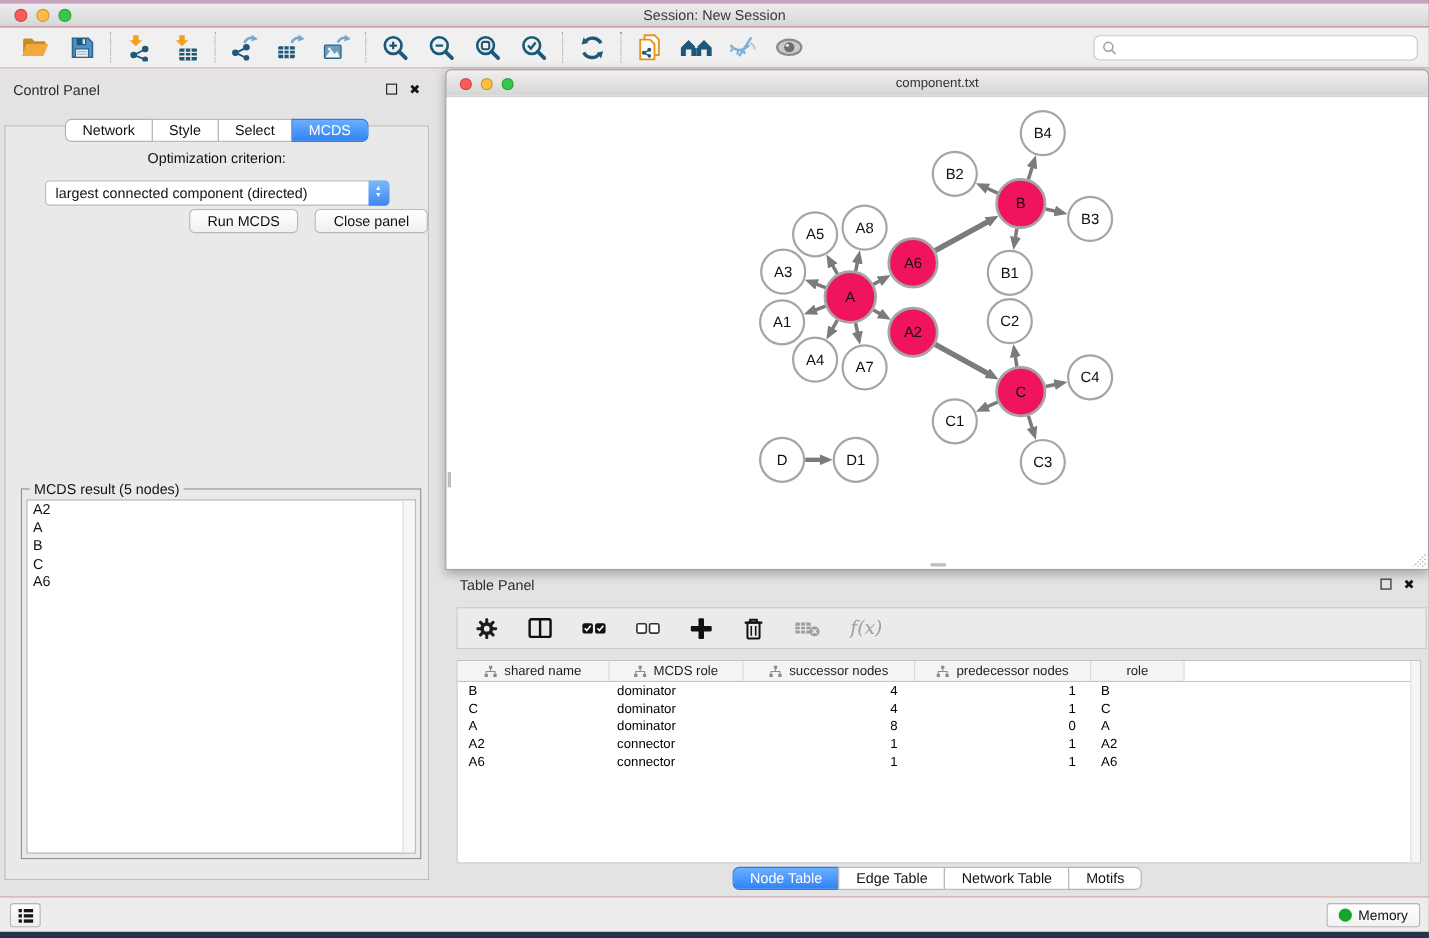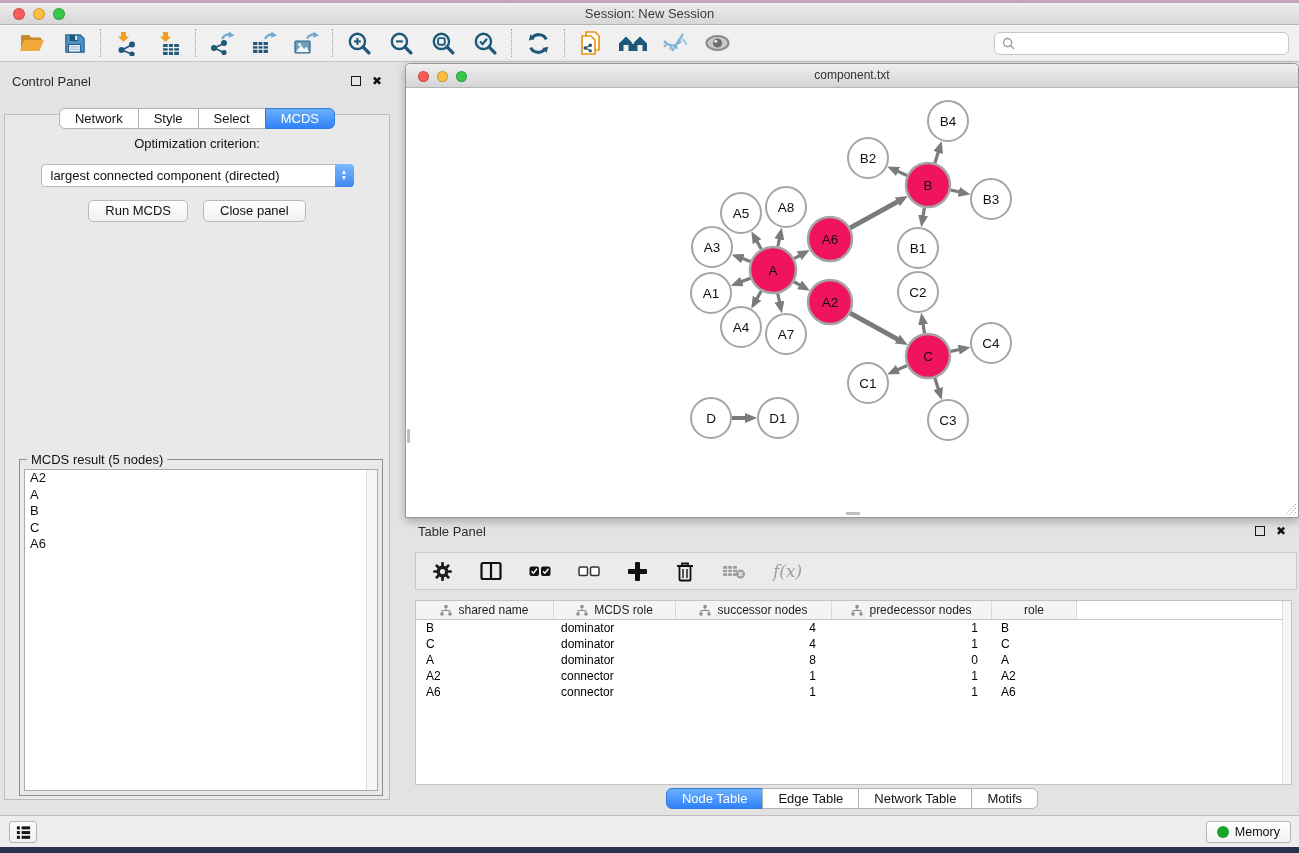--- a/index.html
+++ b/index.html
@@ -36,23 +36,23 @@
   .seg-tab { background:#fff; border:1px solid #B3B3B3; height:21px; line-height:19px; padding:0 15px; font-size:13px; margin-left:-1px; color:#111; }
   .seg-tab:first-child { border-radius:6px 0 0 6px; margin-left:0; }
   .seg-tab:last-child { border-radius:0 6px 6px 0; }
   .seg-tab.active { background:linear-gradient(#6BAFFD,#2F82F7); border-color:#2E7BE0; color:#fff; }
   .cp-body { position:absolute; top:44px; left:0; right:0; bottom:10px; background:#E9E9E9; border:1px solid #BDBDBD; }
   .opt-label { text-align:center; margin-top:21px; font-size:13px; color:#111; }
   .dropdown { margin:13px auto 0; width:313px; height:23px; background:#fff; border:1px solid #B9B9B9; border-radius:4px; display:flex; align-items:center; }
   .dropdown-value { flex:1; font-size:13px; padding-left:9px; color:#111; white-space:nowrap; overflow:hidden; }
   .dropdown-stepper { width:19px; height:23px; margin:-1px -1px 0 0; background:linear-gradient(#7CB9FD,#3D87F2); border-radius:0 4px 4px 0; display:flex; flex-direction:column; align-items:center; justify-content:center; color:#fff; }
   .dropdown-stepper span { font-size:6.5px; line-height:6.5px; }
-  .cp-buttons { display:flex; justify-content:center; gap:15px; margin-top:13px; }
+  .cp-buttons { display:flex; justify-content:flex-end; gap:15px; margin-top:3px; }
   .cp-btn { height:22px; background:linear-gradient(#FFFFFF,#F0F0F0); border:1px solid #B9B9B9; border-radius:5px; font-size:13px; padding:0 16px; line-height:20px; color:#111; font-family:inherit; }
-  .result-fieldset { position:absolute; left:14px; width:364px; bottom:3px; height:337px; border:1px solid #8F8F8F; }
+  .result-fieldset { position:absolute; left:14px; width:364px; bottom:18px; height:337px; border:1px solid #8F8F8F; }
   .result-legend { position:absolute; top:-8px; left:7px; background:#E9E9E9; padding:0 4px; font-size:13px; color:#111; }
   .result-list { position:absolute; left:4px; right:4px; top:9px; bottom:4px; background:#fff; border:1px solid #ABABAB; overflow:hidden; }
   .result-scroll { position:absolute; top:0; bottom:0; right:0; width:11px; background:#F6F6F6; border-left:1px solid #DDDDDD; }
   .result-item { font-size:13px; line-height:16.5px; padding:0 3px 0 5px; color:#111; }
 
   
   .network-window { position:absolute; left:405px; top:1px; width:894px; height:455px; border:1px solid #999; border-radius:5px 5px 0 0; box-shadow:0 3px 10px rgba(0,0,0,.28); background:#fff; }
   .nw-titlebar { height:24px; background:linear-gradient(#EFEFEF,#D5D5D5); border-bottom:1px solid #B3B3B3; border-radius:5px 5px 0 0; position:relative; }
   .nw-traffic { position:absolute; top:7px; left:12px; display:flex; gap:8px; }
   .nw-traffic .light { width:11px; height:11px; }

